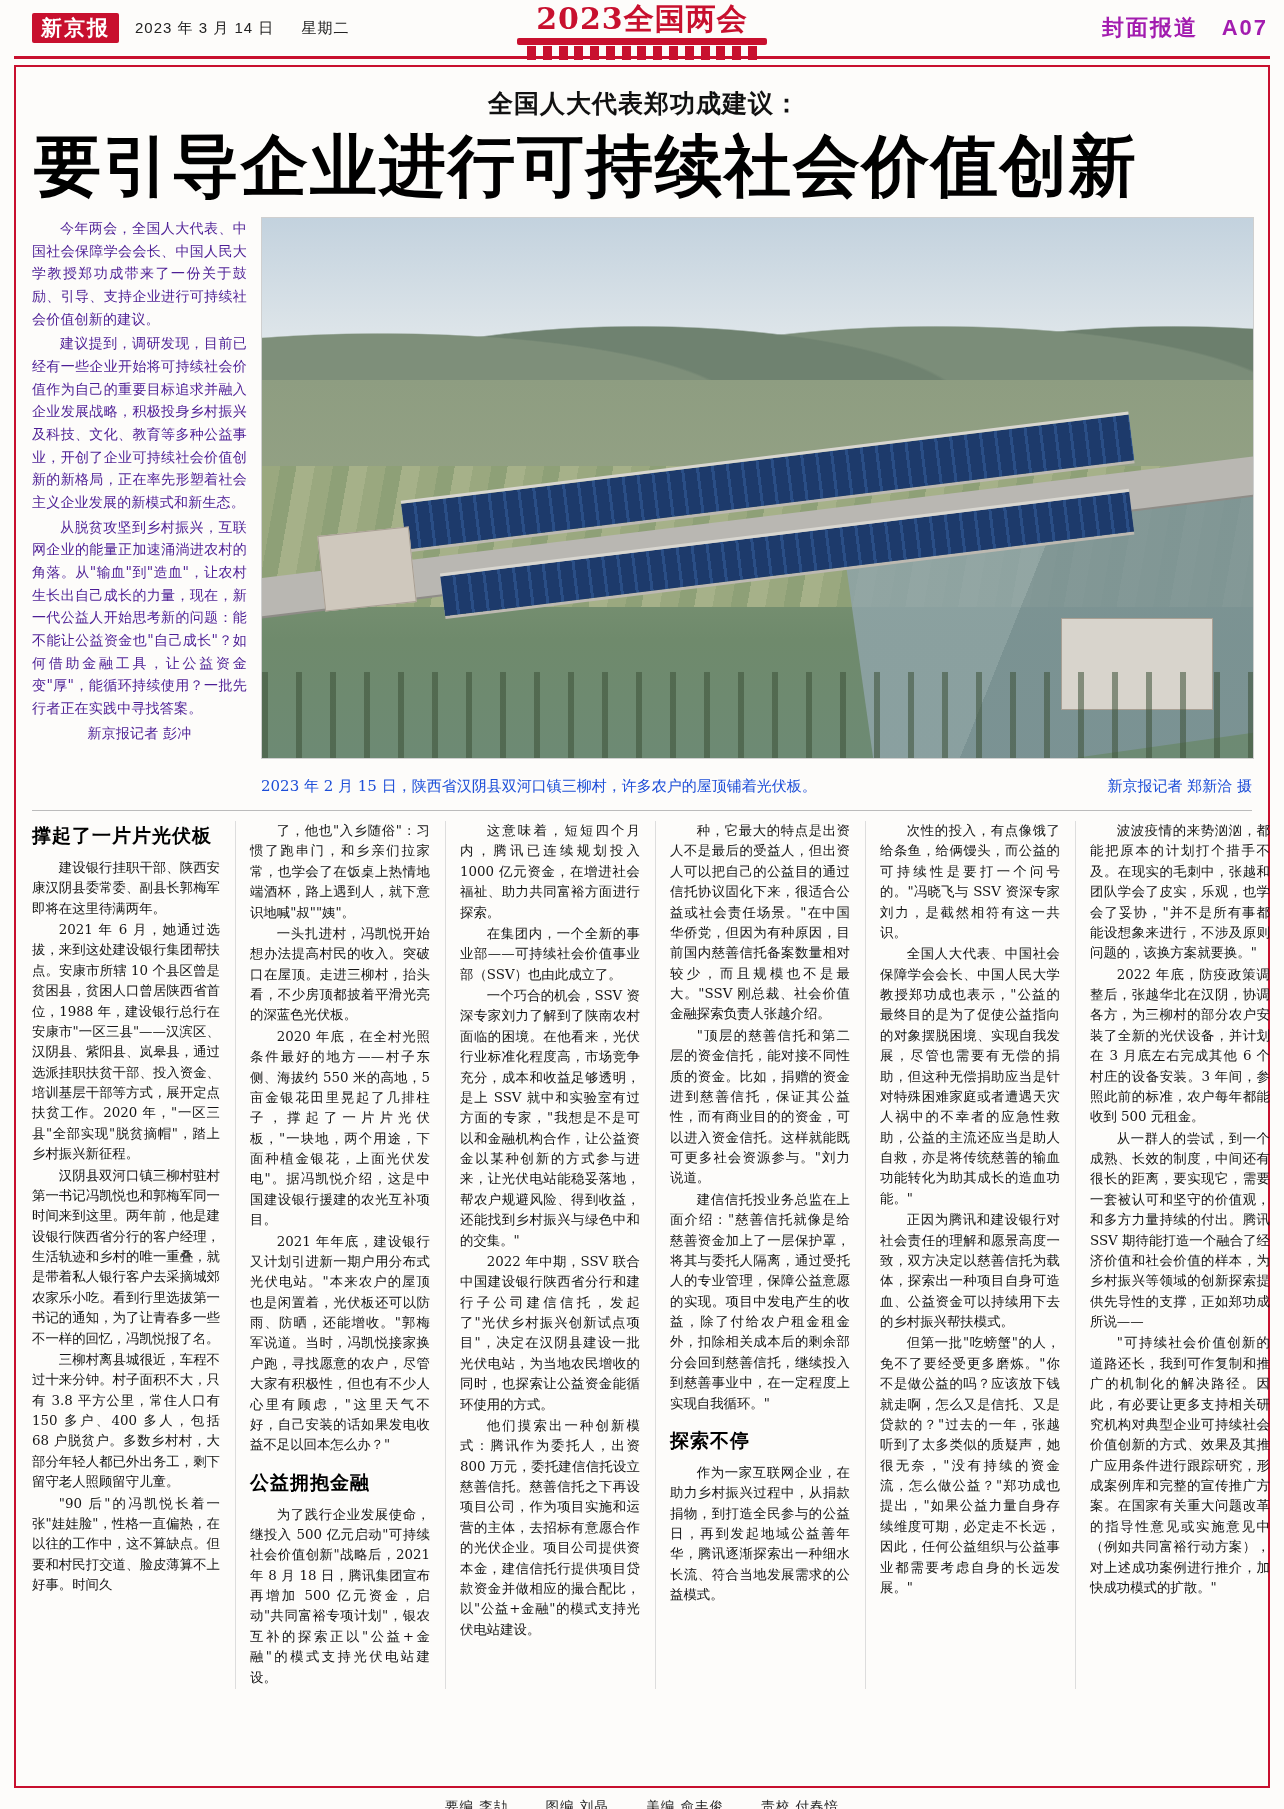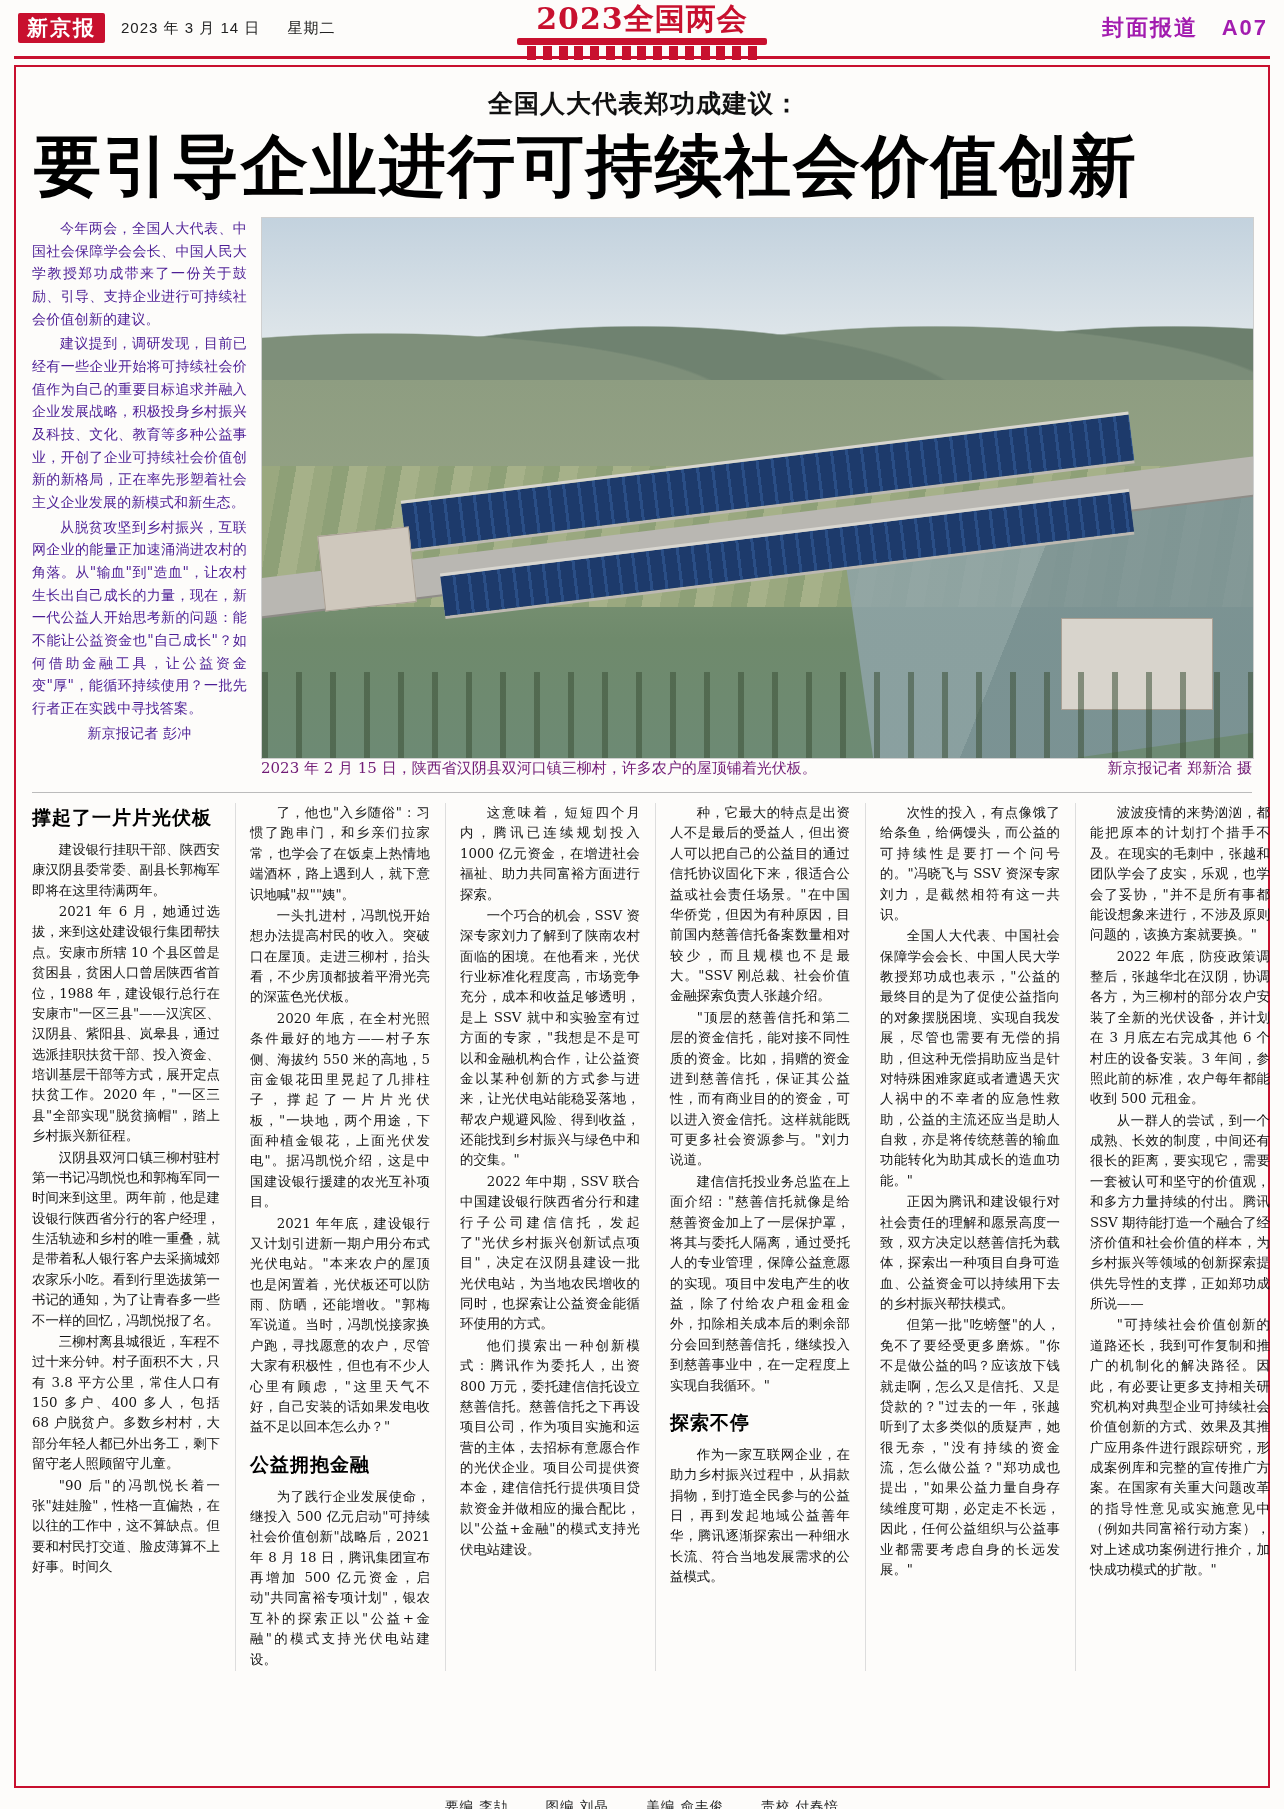--- a/index.html
+++ b/index.html
@@ -8,21 +8,21 @@
     background:#fdfcfa;
     font-family:"Liberation Sans","DejaVu Sans",sans-serif;
     color:#1a1a1a;
     -webkit-font-smoothing:antialiased;
   }
   .page{position:relative;width:1284px;height:1809px;box-sizing:border-box;padding:0;}
 
   
   .masthead{
     position:relative;height:56px;display:flex;align-items:center;
-    padding:0 16px 0 18px;box-sizing:border-box;
+    padding:0 16px 0 32px;box-sizing:border-box;
   }
   .logo-box{
     background:#c8102e;color:#fff;font-family:"DejaVu Serif","Liberation Serif",serif;
     font-weight:bold;font-size:21px;letter-spacing:2px;
     padding:4px 9px 5px 9px;border-radius:2px;line-height:1;
   }
   .date-line{font-size:15px;color:#222;margin-left:16px;letter-spacing:1px;}
   .date-line .wk{margin-left:22px;}
   .center-banner{
     position:absolute;left:50%;transform:translateX(-50%);top:2px;
@@ -107,22 +107,22 @@
        repeating-linear-gradient(90deg,#1d3a6b 0 12px,#2a4e86 12px 15px);
        border-top:3px solid #d8d6d0;box-shadow:0 3px 0 #bdb9b1;}
   .pv1{left:14%;top:44%;width:74%;transform:rotate(-7deg);}
   .pv2{left:18%;top:58%;width:70%;transform:rotate(-7deg);height:40px;}
   .bldg{position:absolute;background:#cfc8bd;border:1px solid #a89f93;}
   .b1{left:6%;top:58%;width:90px;height:74px;transform:rotate(-6deg);}
   .b2{right:4%;top:74%;width:150px;height:90px;background:#d8d4cc;}
   .trees{position:absolute;left:0;bottom:0;width:100%;height:16%;
        background:repeating-linear-gradient(90deg, rgba(60,80,55,.55) 0 6px, transparent 6px 34px);}
   .caption{
-    display:flex;align-items:flex-end;margin-top:0;
-    font-family:"DejaVu Serif","Liberation Serif",serif;font-size:15px;color:#701a75;
+    display:flex;align-items:flex-end;margin-top:18px;
+    font-family:"DejaVu Serif","Liberation Serif",serif;font-size:15px;color:#1d4ed8;
   }
   .caption .cap-credit{margin-left:auto;}
 
   
   .columns{
     display:flex;gap:15px;margin-top:14px;border-top:1px solid #bbb;padding-top:10px;
   }
   .col{
     width:188px;flex:0 0 188px;position:relative;
     font-family:"DejaVu Serif","Liberation Serif",serif;
@@ -238,20 +238,21 @@
         <p>了，他也"入乡随俗"：习惯了跑串门，和乡亲们拉家常，也学会了在饭桌上热情地端酒杯，路上遇到人，就下意识地喊"叔""姨"。</p>
         <p>一头扎进村，冯凯悦开始想办法提高村民的收入。突破口在屋顶。走进三柳村，抬头看，不少房顶都披着平滑光亮的深蓝色光伏板。</p>
         <p>2020 年底，在全村光照条件最好的地方——村子东侧、海拔约 550 米的高地，5 亩金银花田里晃起了几排柱子，撑起了一片片光伏板，"一块地，两个用途，下面种植金银花，上面光伏发电"。据冯凯悦介绍，这是中国建设银行援建的农光互补项目。</p>
         <p>2021 年年底，建设银行又计划引进新一期户用分布式光伏电站。"本来农户的屋顶也是闲置着，光伏板还可以防雨、防晒，还能增收。"郭梅军说道。当时，冯凯悦接家换户跑，寻找愿意的农户，尽管大家有积极性，但也有不少人心里有顾虑，"这里天气不好，自己安装的话如果发电收益不足以回本怎么办？"</p>
         <div class="sub-h mt">公益拥抱金融</div>
         <p>为了践行企业发展使命，继投入 500 亿元启动"可持续社会价值创新"战略后，2021 年 8 月 18 日，腾讯集团宣布再增加 500 亿元资金，启动"共同富裕专项计划"，银农互补的探索正以"公益+金融"的模式支持光伏电站建设。</p>
       </div>
 
       <div class="col">
         <p>这意味着，短短四个月内，腾讯已连续规划投入 1000 亿元资金，在增进社会福祉、助力共同富裕方面进行探索。</p>
+        <p>在集团内，一个全新的事业部——可持续社会价值事业部（SSV）也由此成立了。</p>
         <p>一个巧合的机会，SSV 资深专家刘力了解到了陕南农村面临的困境。在他看来，光伏行业标准化程度高，市场竞争充分，成本和收益足够透明，是上 SSV 就中和实验室有过方面的专家，"我想是不是可以和金融机构合作，让公益资金以某种创新的方式参与进来，让光伏电站能稳妥落地，帮农户规避风险、得到收益，还能找到乡村振兴与绿色中和的交集。"</p>
         <p>2022 年中期，SSV 联合中国建设银行陕西省分行和建行子公司建信信托，发起了"光伏乡村振兴创新试点项目"，决定在汉阴县建设一批光伏电站，为当地农民增收的同时，也探索让公益资金能循环使用的方式。</p>
         <p>他们摸索出一种创新模式：腾讯作为委托人，出资 800 万元，委托建信信托设立慈善信托。慈善信托之下再设项目公司，作为项目实施和运营的主体，去招标有意愿合作的光伏企业。项目公司提供资本金，建信信托行提供项目贷款资金并做相应的撮合配比，以"公益+金融"的模式支持光伏电站建设。</p>
 
       </div>
 
       <div class="col">
         <p>种，它最大的特点是出资人不是最后的受益人，但出资人可以把自己的公益目的通过信托协议固化下来，很适合公益或社会责任场景。"在中国华侨党，但因为有种原因，目前国内慈善信托备案数量相对较少，而且规模也不是最大。"SSV 刚总裁、社会价值金融探索负责人张越介绍。</p>
         <p>"顶层的慈善信托和第二层的资金信托，能对接不同性质的资金。比如，捐赠的资金进到慈善信托，保证其公益性，而有商业目的的资金，可以进入资金信托。这样就能既可更多社会资源参与。"刘力说道。</p>
         <p>建信信托投业务总监在上面介绍："慈善信托就像是给慈善资金加上了一层保护罩，将其与委托人隔离，通过受托人的专业管理，保障公益意愿的实现。项目中发电产生的收益，除了付给农户租金租金外，扣除相关成本后的剩余部分会回到慈善信托，继续投入到慈善事业中，在一定程度上实现自我循环。"</p>

